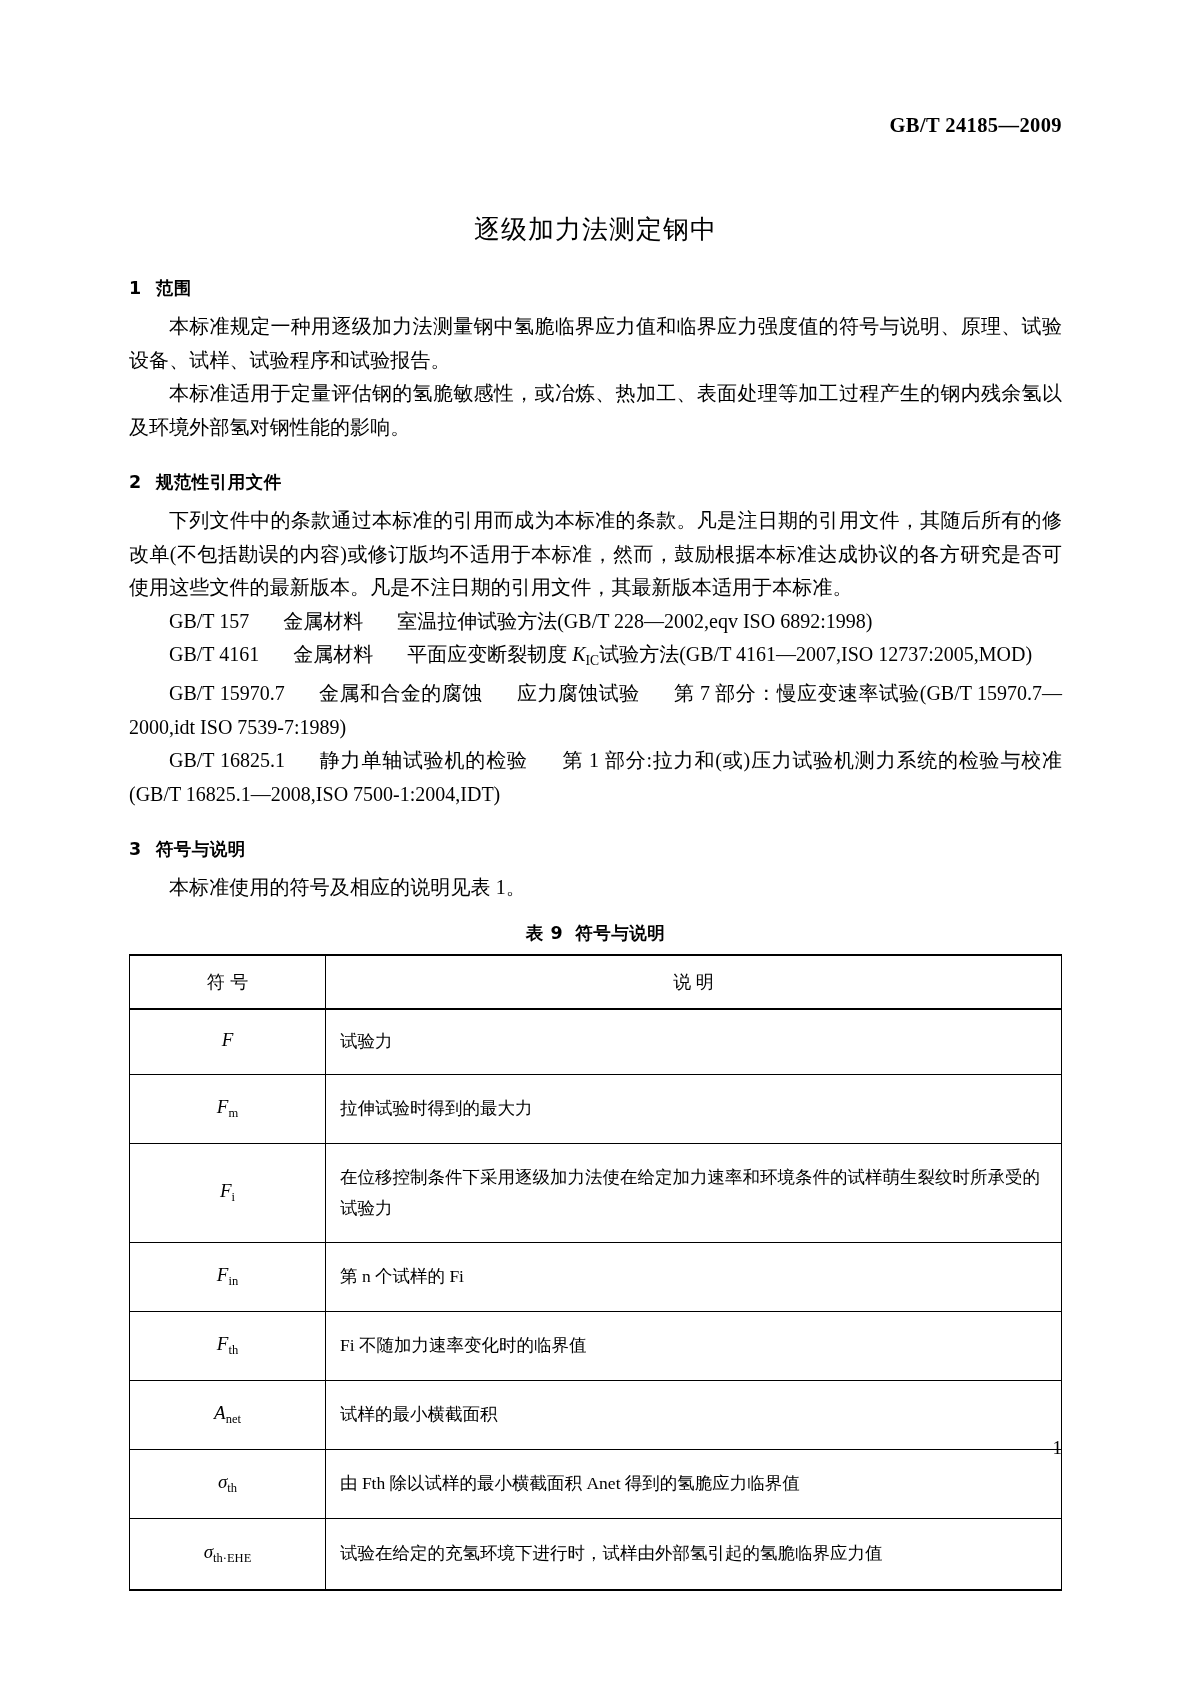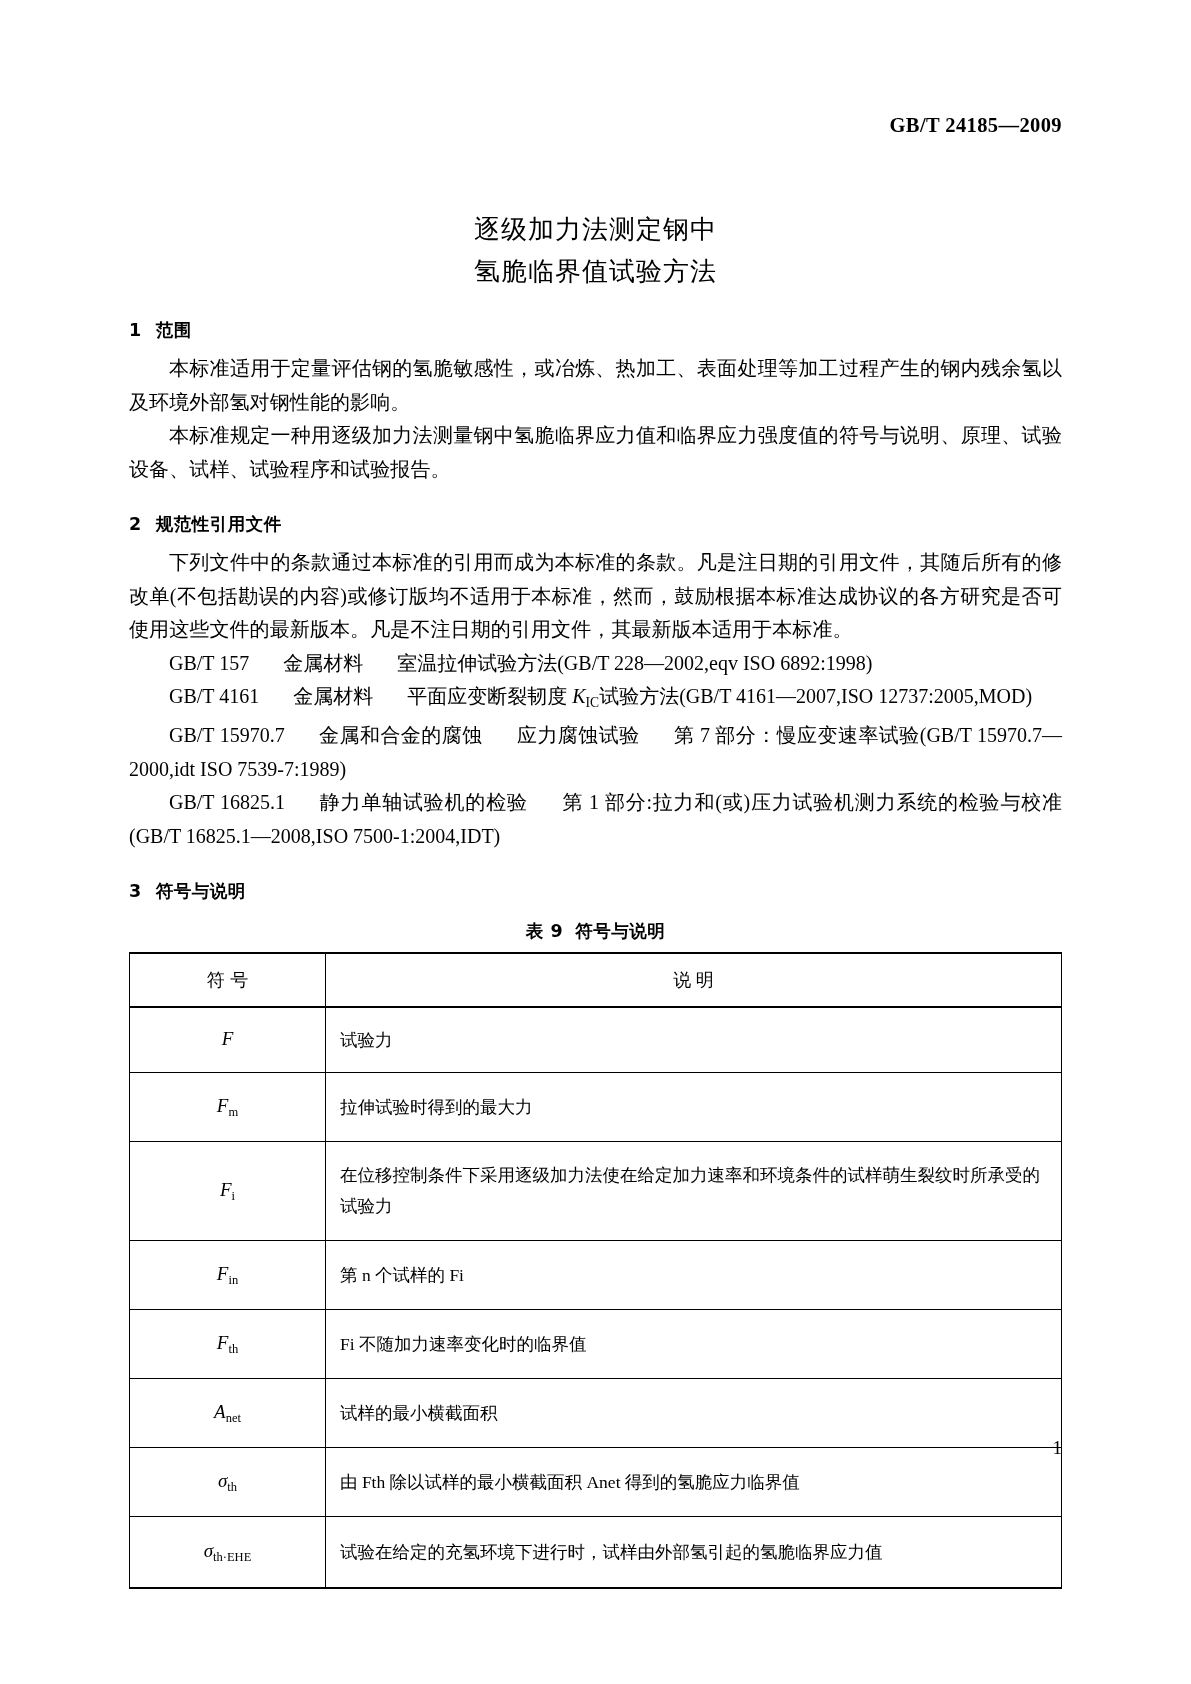--- a/index.html
+++ b/index.html
@@ -151,28 +151,27 @@
 <body>
 
 <div class="page">
 
   <div class="page-header">GB/T 24185—2009</div>
 
   <div class="content">
 
     <div class="doc-title">
       <div>逐级加力法测定钢中</div>
-      <div>氢脆临界值试验方法</div>
     </div>
 
     <div class="sec-head">
       <span class="num">1</span><span>范围</span>
     </div>
+    <p class="body-text indent">本标准规定一种用逐级加力法测量钢中氢脆临界应力值和临界应力强度值的符号与说明、原理、试验设备、试样、试验程序和试验报告。</p>
     <p class="body-text indent">本标准适用于定量评估钢的氢脆敏感性，或冶炼、热加工、表面处理等加工过程产生的钢内残余氢以及环境外部氢对钢性能的影响。</p>
-    <p class="body-text indent">本标准规定一种用逐级加力法测量钢中氢脆临界应力值和临界应力强度值的符号与说明、原理、试验设备、试样、试验程序和试验报告。</p>
 
     <div class="sec-head">
       <span class="num">2</span><span>规范性引用文件</span>
     </div>
     <p class="body-text indent">下列文件中的条款通过本标准的引用而成为本标准的条款。凡是注日期的引用文件，其随后所有的修改单(不包括勘误的内容)或修订版均不适用于本标准，然而，鼓励根据本标准达成协议的各方研究是否可使用这些文件的最新版本。凡是不注日期的引用文件，其最新版本适用于本标准。</p>
 
     <p class="ref">
       <span class="latin">GB/T 157</span><span class="sp-lg"></span><span>金属材料</span><span class="sp-lg"></span><span>室温拉伸试验方法(GB/T 228—2002,eqv ISO 6892:1998)</span>
     </p>
 
@@ -184,20 +183,21 @@
       <span class="latin">GB/T 15970.7</span><span class="sp-lg"></span><span>金属和合金的腐蚀</span><span class="sp-lg"></span><span>应力腐蚀试验</span><span class="sp-lg"></span><span>第 7 部分：慢应变速率试验(GB/T 15970.7—2000,idt ISO 7539-7:1989)</span>
     </p>
 
     <p class="ref">
       <span class="latin">GB/T 16825.1</span><span class="sp-lg"></span><span>静力单轴试验机的检验</span><span class="sp-lg"></span><span>第 1 部分:拉力和(或)压力试验机测力系统的检验与校准(GB/T 16825.1—2008,ISO 7500-1:2004,IDT)</span>
     </p>
 
     <div class="sec-head">
       <span class="num">3</span><span>符号与说明</span>
     </div>
+    <p class="body-text indent">本标准使用的符号及相应的说明见表 1。</p>
 
     <div class="table-caption">
       <span>表 9</span><span class="gap"></span><span>符号与说明</span>
     </div>
 
     <table class="sym">
       <tbody>
         <tr class="head">
           <td class="c-sym">符  号</td>
           <td>说    明</td>

